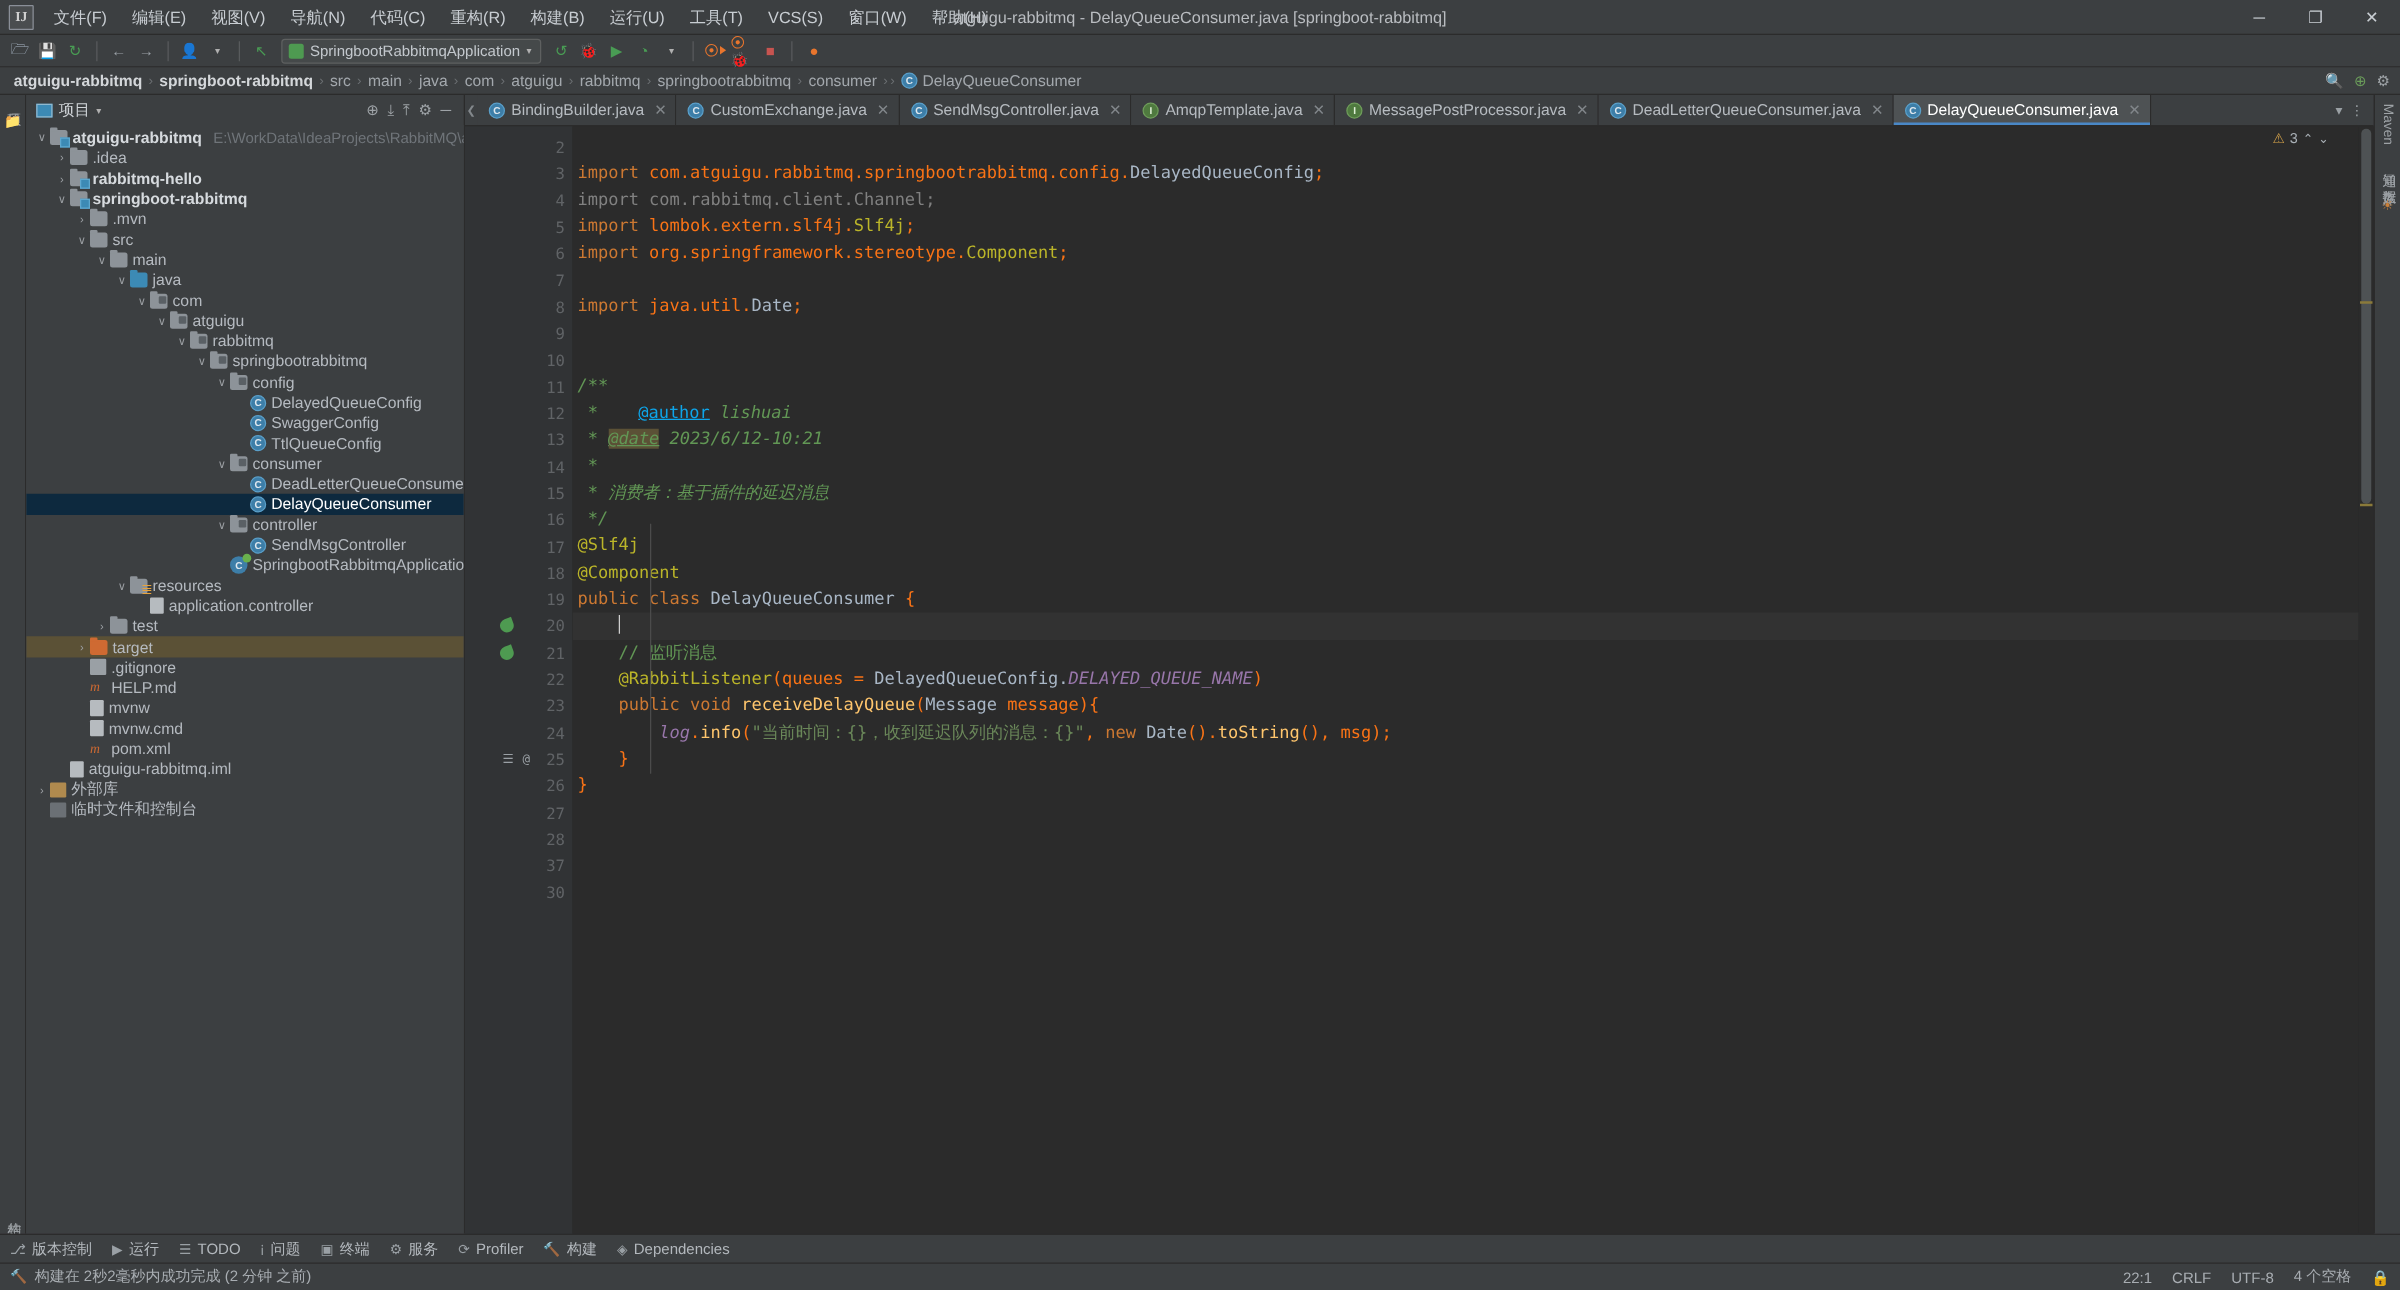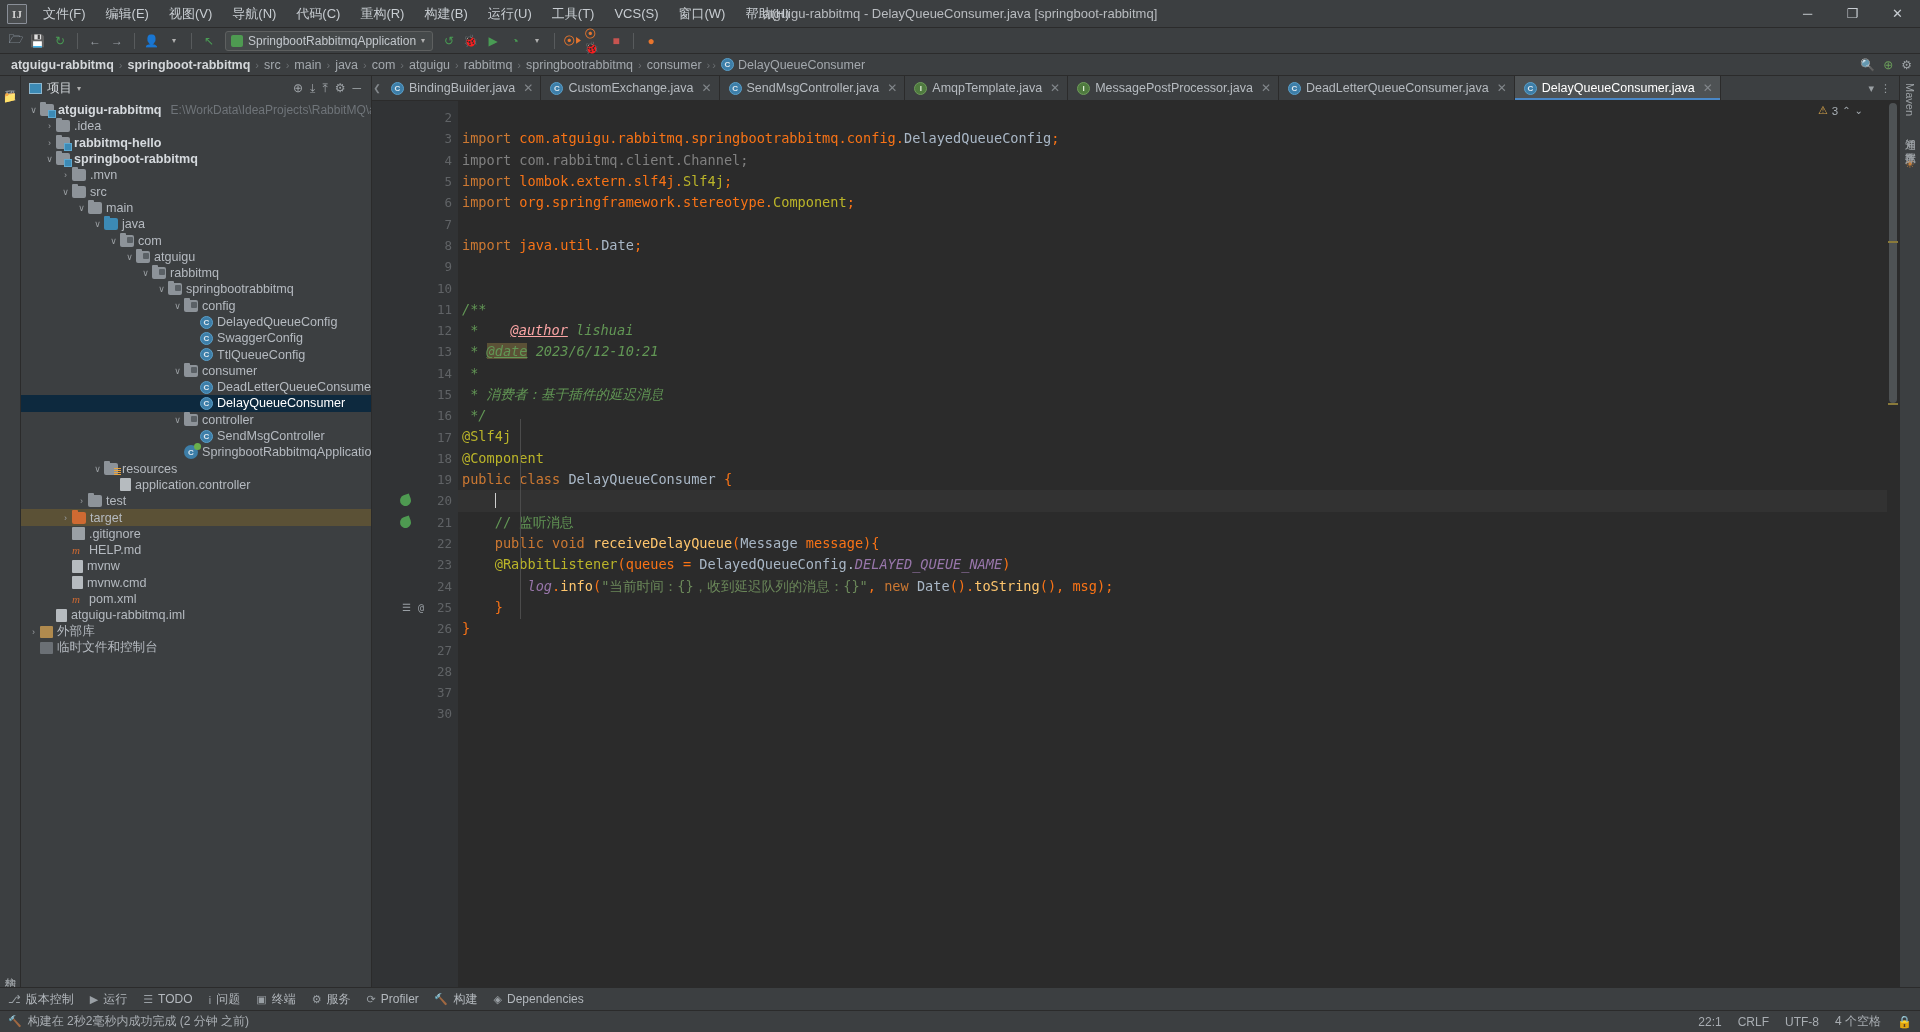--- a/index.html
+++ b/index.html
@@ -229,21 +229,21 @@
   .str { color: #6a8759; }
   .cmt { color: #629755; font-style: italic; }
   .lcmt { color: #629755; }
   .ann-y { color: #bbb529; }
   .typ { color: #a9b7c6; }
   .fld { color: #9876aa; }
   .mth { color: #ffc66d; }
   .grey { color: #808080; }
   .id { color: #f97316; }
   .stat-const { color: #9876aa; font-style: italic; }
-  .tag-link { color: #fca5a5; font-style: italic; text-decoration: underline; padding-left: 24px; }
+  .tag-link { color: #0ea5e9; text-decoration: underline; padding-left: 24px; }
   .tag-hl { background:#5b5136; color: #629755; font-style: italic; text-decoration: underline; }
   .caret-bar {
     display:inline-block; width:1px; height:15px; background:#cfcfcf;
     vertical-align:-3px;
   }
 
   
   .marker-bar {
     width: 12px; background: #2b2b2b; flex: none; position: relative;
   }
@@ -768,22 +768,22 @@
             <div class="cline"><span class="cmt"> * </span><span class="tag-link">@author</span><span class="cmt"> lishuai</span></div>
             <div class="cline"><span class="cmt"> * </span><span class="tag-hl">@date</span><span class="cmt"> 2023/6/12-10:21</span></div>
             <div class="cline"><span class="cmt"> *</span></div>
             <div class="cline"><span class="cmt"> * 消费者：基于插件的延迟消息</span></div>
             <div class="cline"><span class="cmt"> */</span></div>
             <div class="cline"><span class="ann-y">@Slf4j</span></div>
             <div class="cline"><span class="ann-y">@Component</span></div>
             <div class="cline"><span class="kw">public class </span><span class="typ">DelayQueueConsumer</span><span class="id"> {</span></div>
             <div class="cline cur">    <span class="caret-bar"></span></div>
             <div class="cline">    <span class="lcmt">// 监听消息</span></div>
+            <div class="cline">    <span class="ann-y">@RabbitListener</span><span class="id">(queues = </span><span class="typ">DelayedQueueConfig.</span><span class="stat-const">DELAYED_QUEUE_NAME</span><span class="id">)</span></div>
             <div class="cline">    <span class="kw">public void </span><span class="mth">receiveDelayQueue</span><span class="id">(</span><span class="typ">Message</span><span class="id"> message){</span></div>
-            <div class="cline">    <span class="ann-y">@RabbitListener</span><span class="id">(queues = </span><span class="typ">DelayedQueueConfig.</span><span class="stat-const">DELAYED_QUEUE_NAME</span><span class="id">)</span></div>
             <div class="cline">        <span class="fld"><i>log</i></span><span class="id">.</span><span class="mth">info</span><span class="id">(</span><span class="str">"当前时间：{}，收到延迟队列的消息：{}"</span><span class="id">, </span><span class="kw">new </span><span class="typ">Date</span><span class="id">().</span><span class="mth">toString</span><span class="id">(), msg);</span></div>
             <div class="cline">    <span class="id">}</span></div>
             <div class="cline"><span class="id">}</span></div>
             <div class="cline">&nbsp;</div>
           </div>
         <div class="marker-bar">
           <div class="scroll-thumb" style="top:2px;height:300px"></div>
           <div class="marker" style="top:140px;background:#8a7a3a"></div>
           <div class="marker" style="top:302px;background:#8a7a3a"></div>
         </div>

